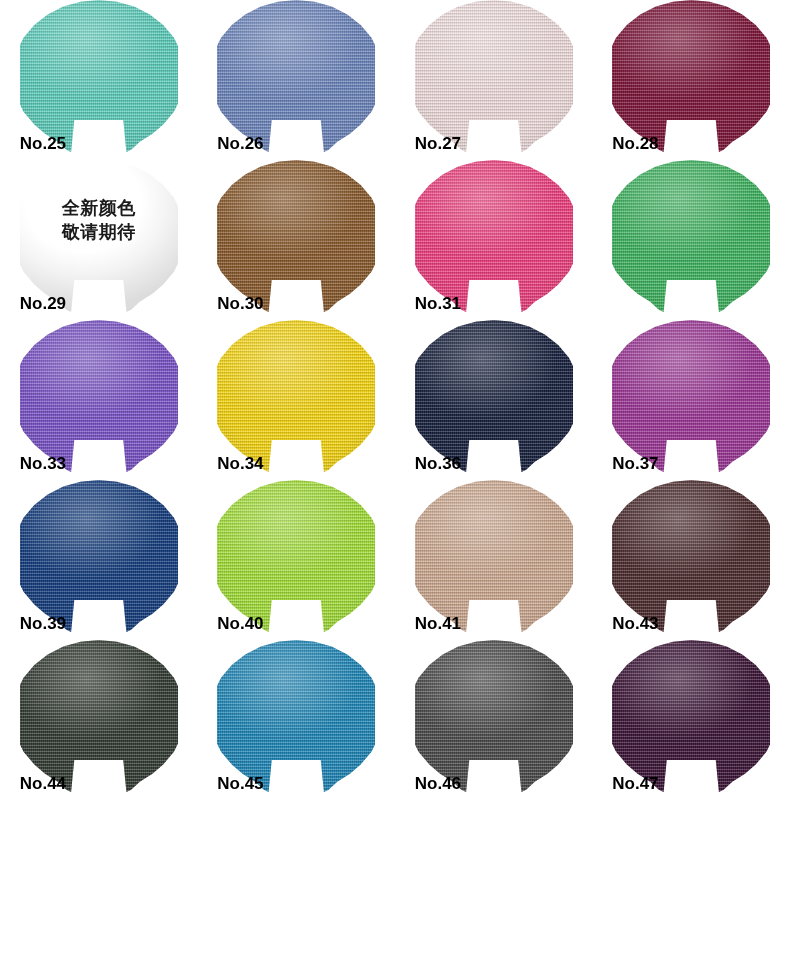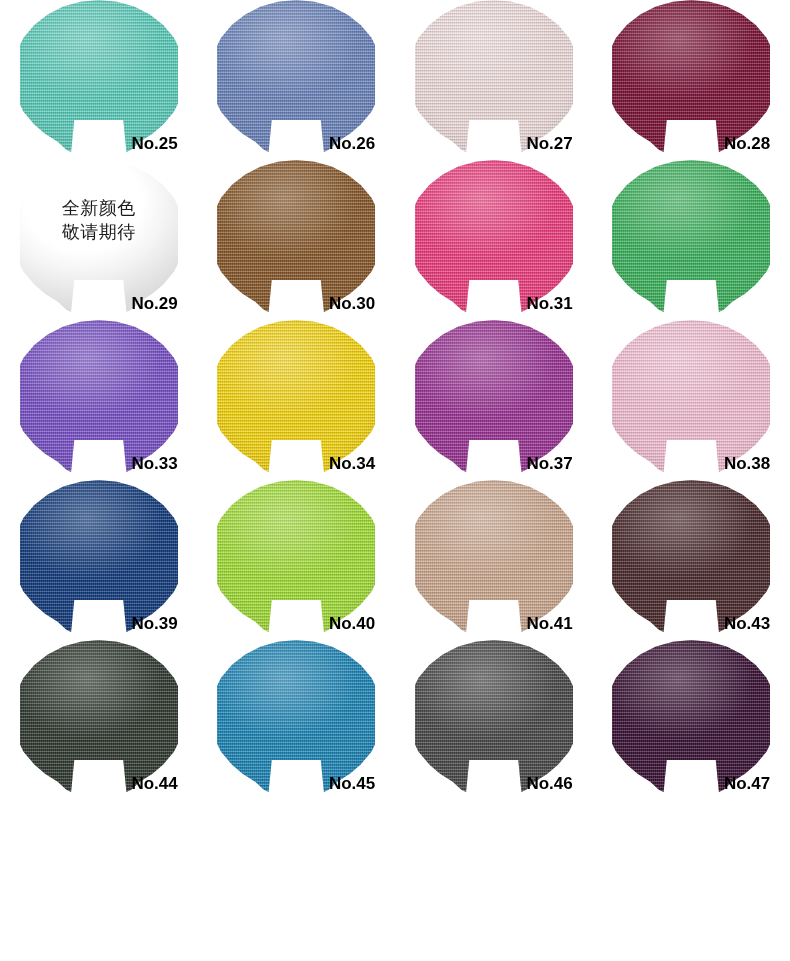--- a/index.html
+++ b/index.html
@@ -132,29 +132,29 @@
     right: 0;
     top: 36px;
     text-align: center;
     color: #1b1b1b;
     font-size: 18px;
     line-height: 24px;
     letter-spacing: 0.5px;
     font-family: "DejaVu Sans", "Liberation Sans", sans-serif;
     pointer-events: none;
   }
-  .placeholder-text span { display: block; }
+  .placeholder-text span { display: block; font-weight: bold; }
 
   
   .swatch-label {
     position: absolute;
     left: 0;
     right: 0;
     bottom: -2px;
-    text-align: right;
+    text-align: left;
     font-size: 17px;
     font-weight: bold;
     color: #000000;
     letter-spacing: 0px;
     line-height: 20px;
     font-family: "Liberation Sans", "DejaVu Sans", sans-serif;
     margin-top: 20px;
   }
 </style>
 </head>
@@ -238,36 +238,36 @@
     <div class="swatch-cell">
       <div class="disc">
         <div class="fill" style="background: rgb(247, 215, 18);"></div>
         <div class="rib"></div>
         <div class="shade"></div>
       </div>
       <div class="swatch-label">No.34</div>
     </div>
     <div class="swatch-cell">
       <div class="disc">
+        <div class="fill" style="background: rgb(21, 31, 60);"></div>
+        <div class="rib"></div>
+        <div class="shade"></div>
+      </div>
+      <div class="swatch-label">No.36</div>
+    </div>
+    <div class="swatch-cell">
+      <div class="disc">
         <div class="fill" style="background: rgb(156, 53, 150);"></div>
         <div class="rib"></div>
         <div class="shade"></div>
       </div>
       <div class="swatch-label">No.37</div>
     </div>
     <div class="swatch-cell">
       <div class="disc">
-        <div class="fill" style="background: rgb(246, 194, 214);"></div>
-        <div class="rib"></div>
-        <div class="shade"></div>
-      </div>
-      <div class="swatch-label">No.38</div>
-    </div>
-    <div class="swatch-cell">
-      <div class="disc">
         <div class="fill" style="background: rgb(19, 60, 126);"></div>
         <div class="rib"></div>
         <div class="shade"></div>
       </div>
       <div class="swatch-label">No.39</div>
     </div>
     <div class="swatch-cell">
       <div class="disc">
         <div class="fill" style="background: rgb(164, 224, 57);"></div>
         <div class="rib"></div>

